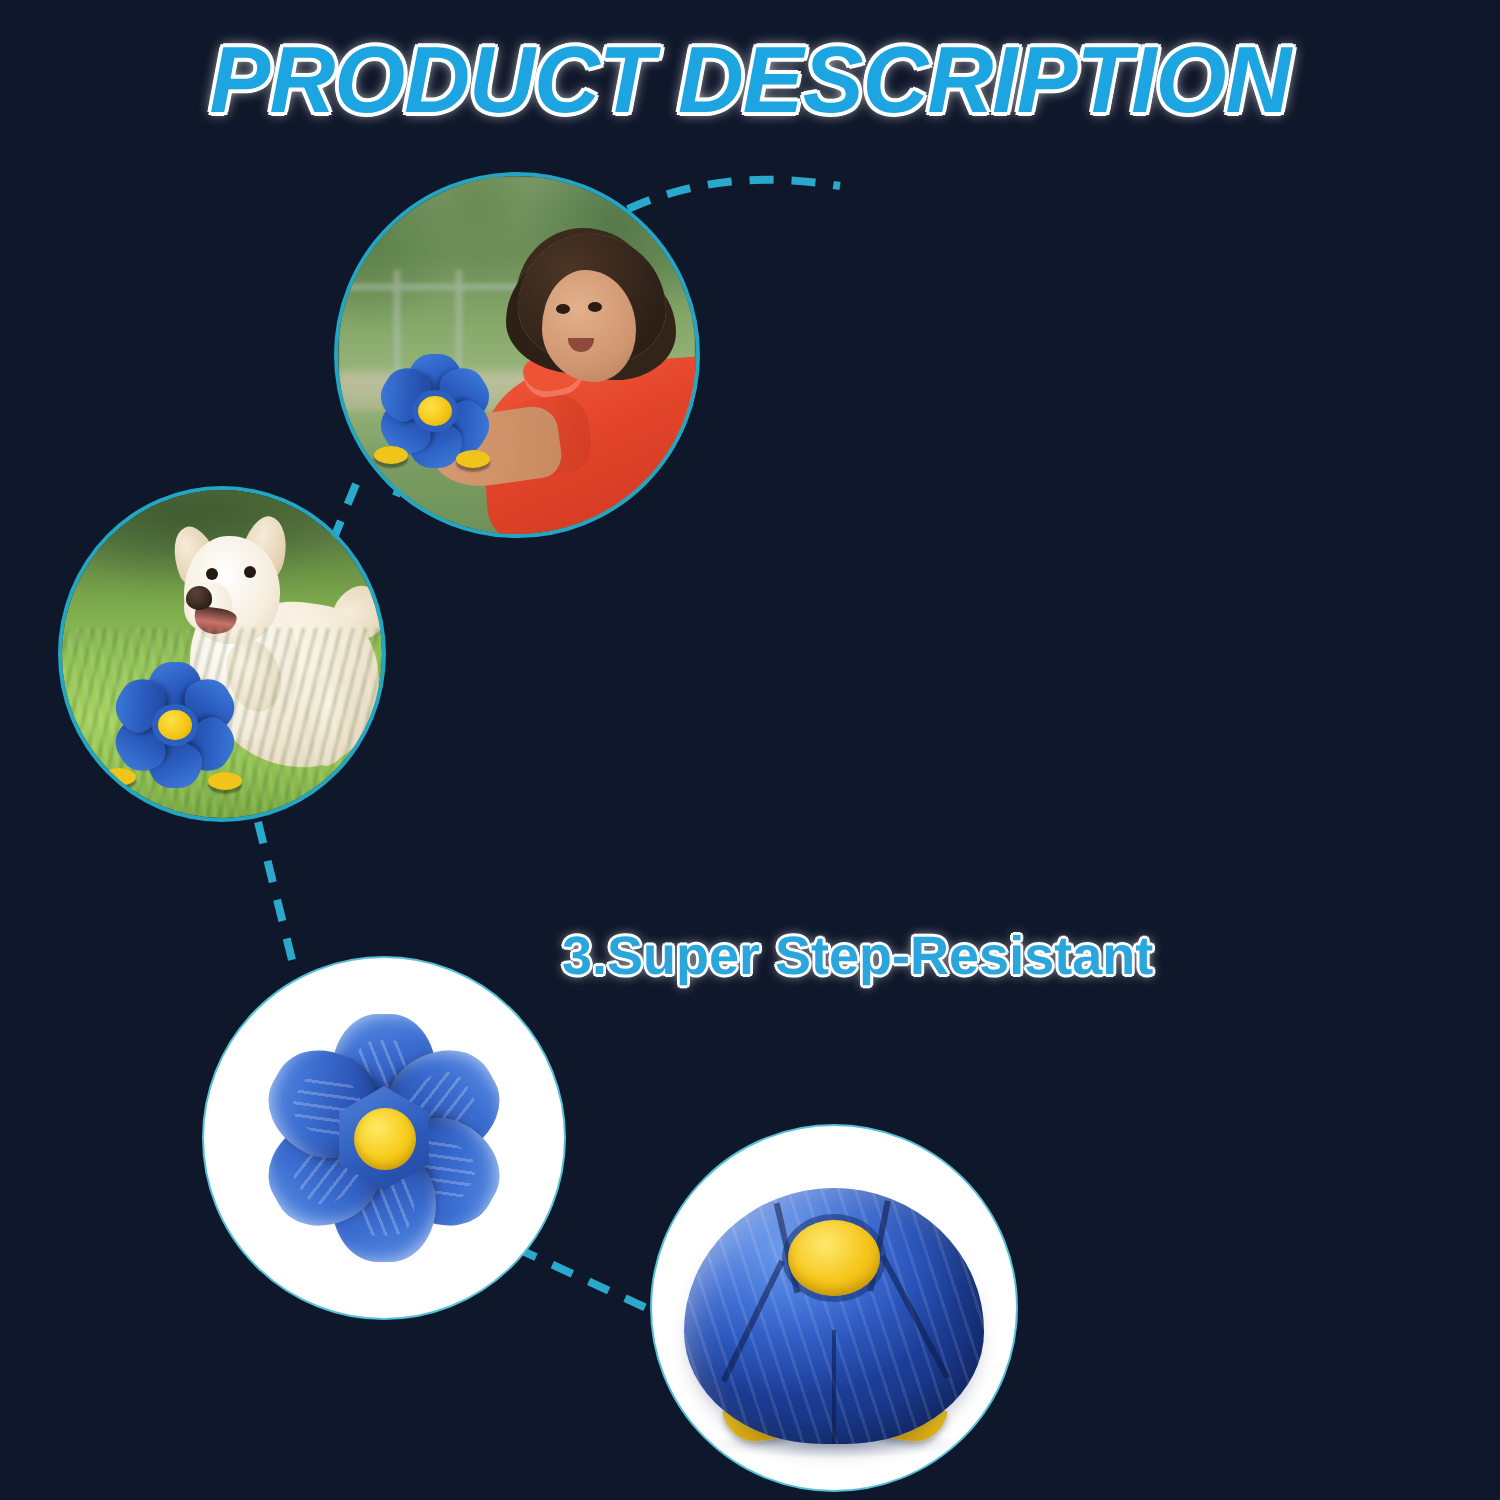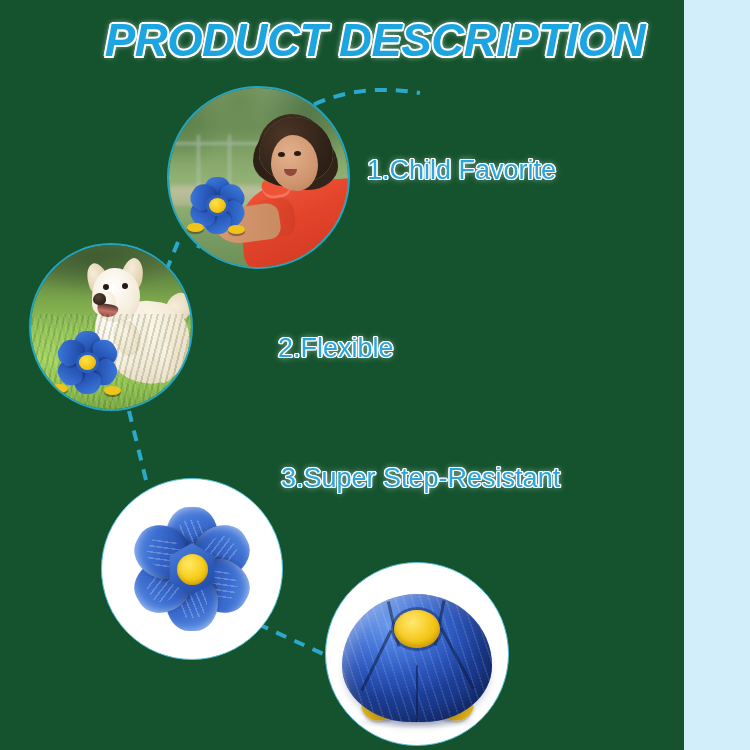--- a/index.html
+++ b/index.html
@@ -8,23 +8,23 @@
   }
   body {
     width: 750px;
     height: 750px;
     background: #d2eefb;
     font-family: "Liberation Sans", sans-serif;
     overflow: hidden;
   }
   #stage {
     position: relative;
-    width: 684px;
+    width: 750px;
     height: 750px;
-    background: #14532d;
+    background: #0f172a;
     overflow: hidden;
   }
 
   
   #title {
     position: absolute;
     left: 0;
     top: 14px;
     width: 750px;
     text-align: center;
@@ -58,21 +58,21 @@
     text-shadow:
       1.4px 0 0 #ffffff, -1.4px 0 0 #ffffff,
       0 1.4px 0 #ffffff, 0 -1.4px 0 #ffffff,
       1px 1px 0 #ffffff, -1px 1px 0 #ffffff,
       1px -1px 0 #ffffff, -1px -1px 0 #ffffff,
       0 0 6px rgba(255,255,255,0.9);
     user-select: none;
   }
   #label-1 { left: 367px; top: 154px; }
   #label-2 { left: 278px; top: 332px; }
-  #label-3 { left: 281px; top: 462px; }
+  #label-3 { left: 281px; top: 462px; font-weight: bold; }
   #label-4 { left: 467px; top: 547px; }
 
   
   #connectors {
     position: absolute;
     left: 0; top: 0;
     width: 750px; height: 750px;
     pointer-events: none;
   }
 
@@ -566,17 +566,15 @@
         <div class="seam v-mid"></div>
         <div class="seam v-l"></div>
         <div class="seam v-r"></div>
         <div class="seam split-l"></div>
         <div class="seam split-r"></div>
       </div>
       <div class="top-disc"></div>
     </div>
   </div>
 
-  <div class="step-label" id="label-1">1.Child Favorite</div>
-  <div class="step-label" id="label-2">2.Flexible</div>
   <div class="step-label" id="label-3">3.Super Step-Resistant</div>
 
 </div>
 
 </body></html>

